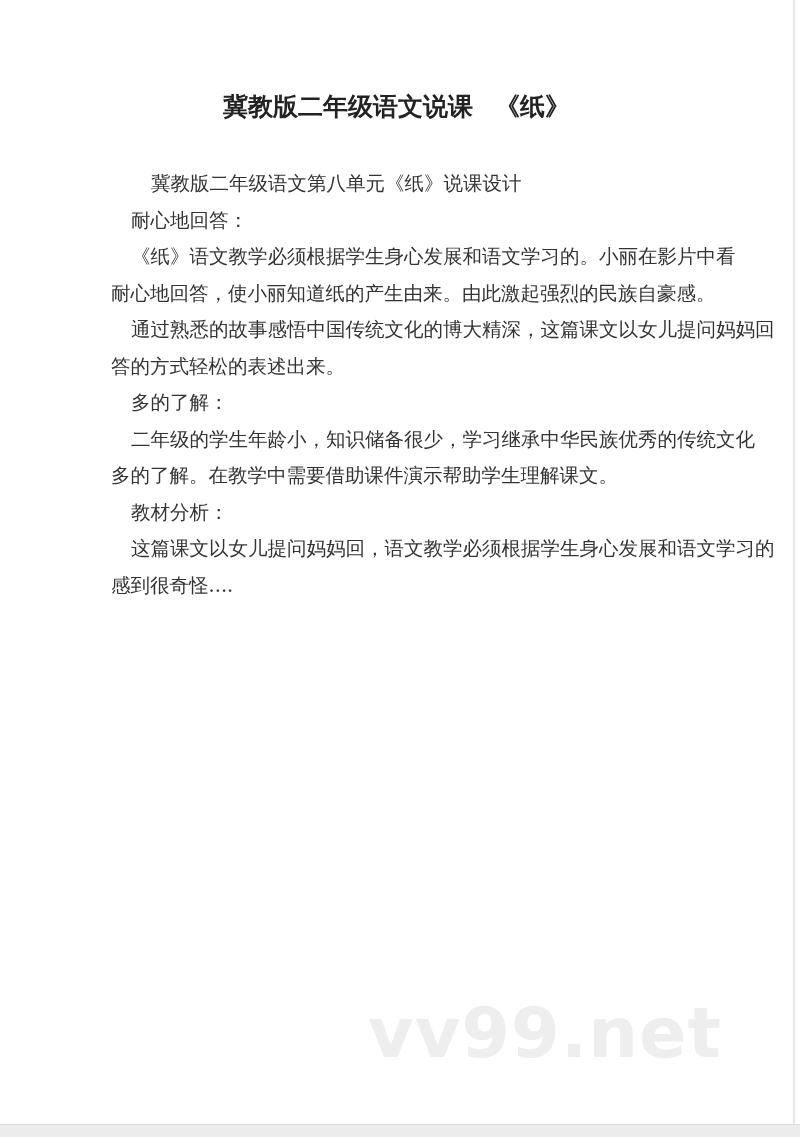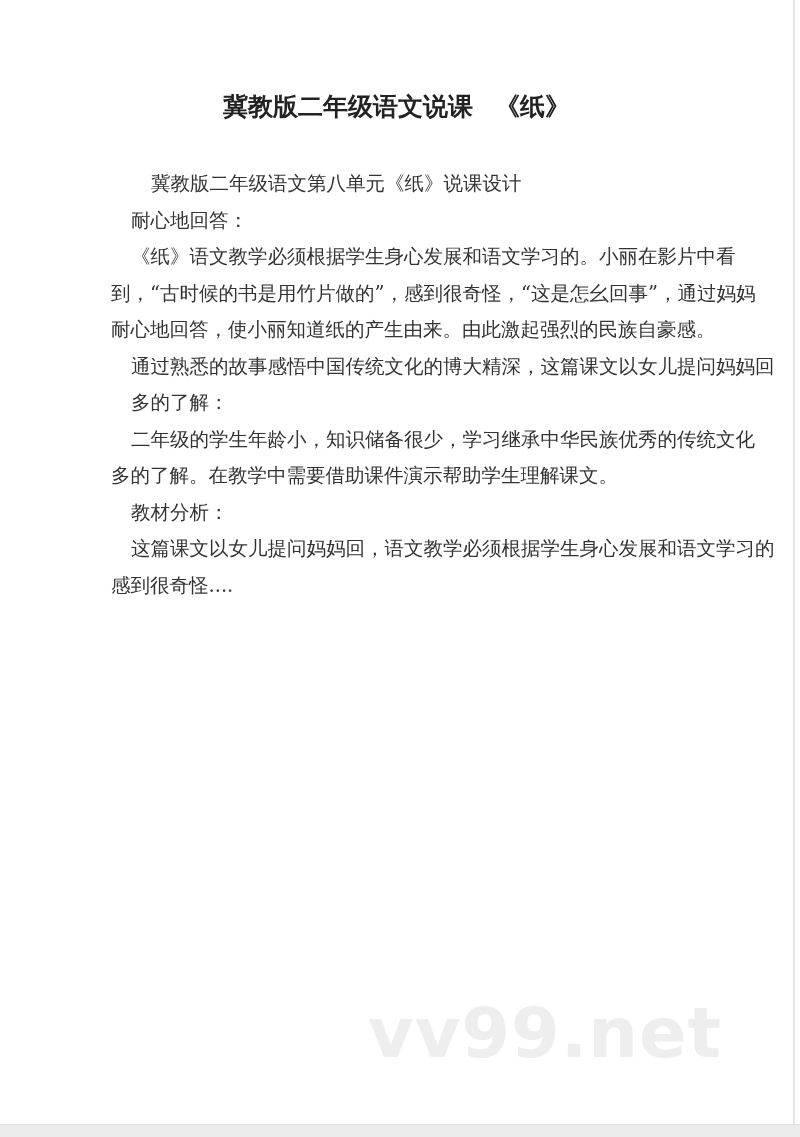--- a/index.html
+++ b/index.html
@@ -87,26 +87,26 @@
   </div>
 
   <div class="content">
     <div class="line indent2">冀教版二年级语文第八单元《纸》说课设计</div>
 
     <div class="line indent1">耐心地回答：</div>
 
 
     <div>
       <div class="line indent1">《纸》语文教学必须根据学生身心发展和语文学习的。小丽在影片中看</div>
-      <div class="line">到，“古时候的书是用竹片做的”，感到很奇怪，“这是怎幺回事”，通过妈妈</div>
       <div class="line">耐心地回答，使小丽知道纸的产生由来。由此激起强烈的民族自豪感。</div>
     </div>
 
     <div>
       <div class="line indent1">通过熟悉的故事感悟中国传统文化的博大精深，这篇课文以女儿提问妈妈回</div>
+      <div class="line">答的方式轻松的表述出来。</div>
     </div>
 
     <div class="line indent1">多的了解：</div>
 
     <div>
       <div class="line indent1">二年级的学生年龄小，知识储备很少，学习继承中华民族优秀的传统文化</div>
       <div class="line">多的了解。在教学中需要借助课件演示帮助学生理解课文。</div>
     </div>
 
     <div class="line indent1">教材分析：</div>

